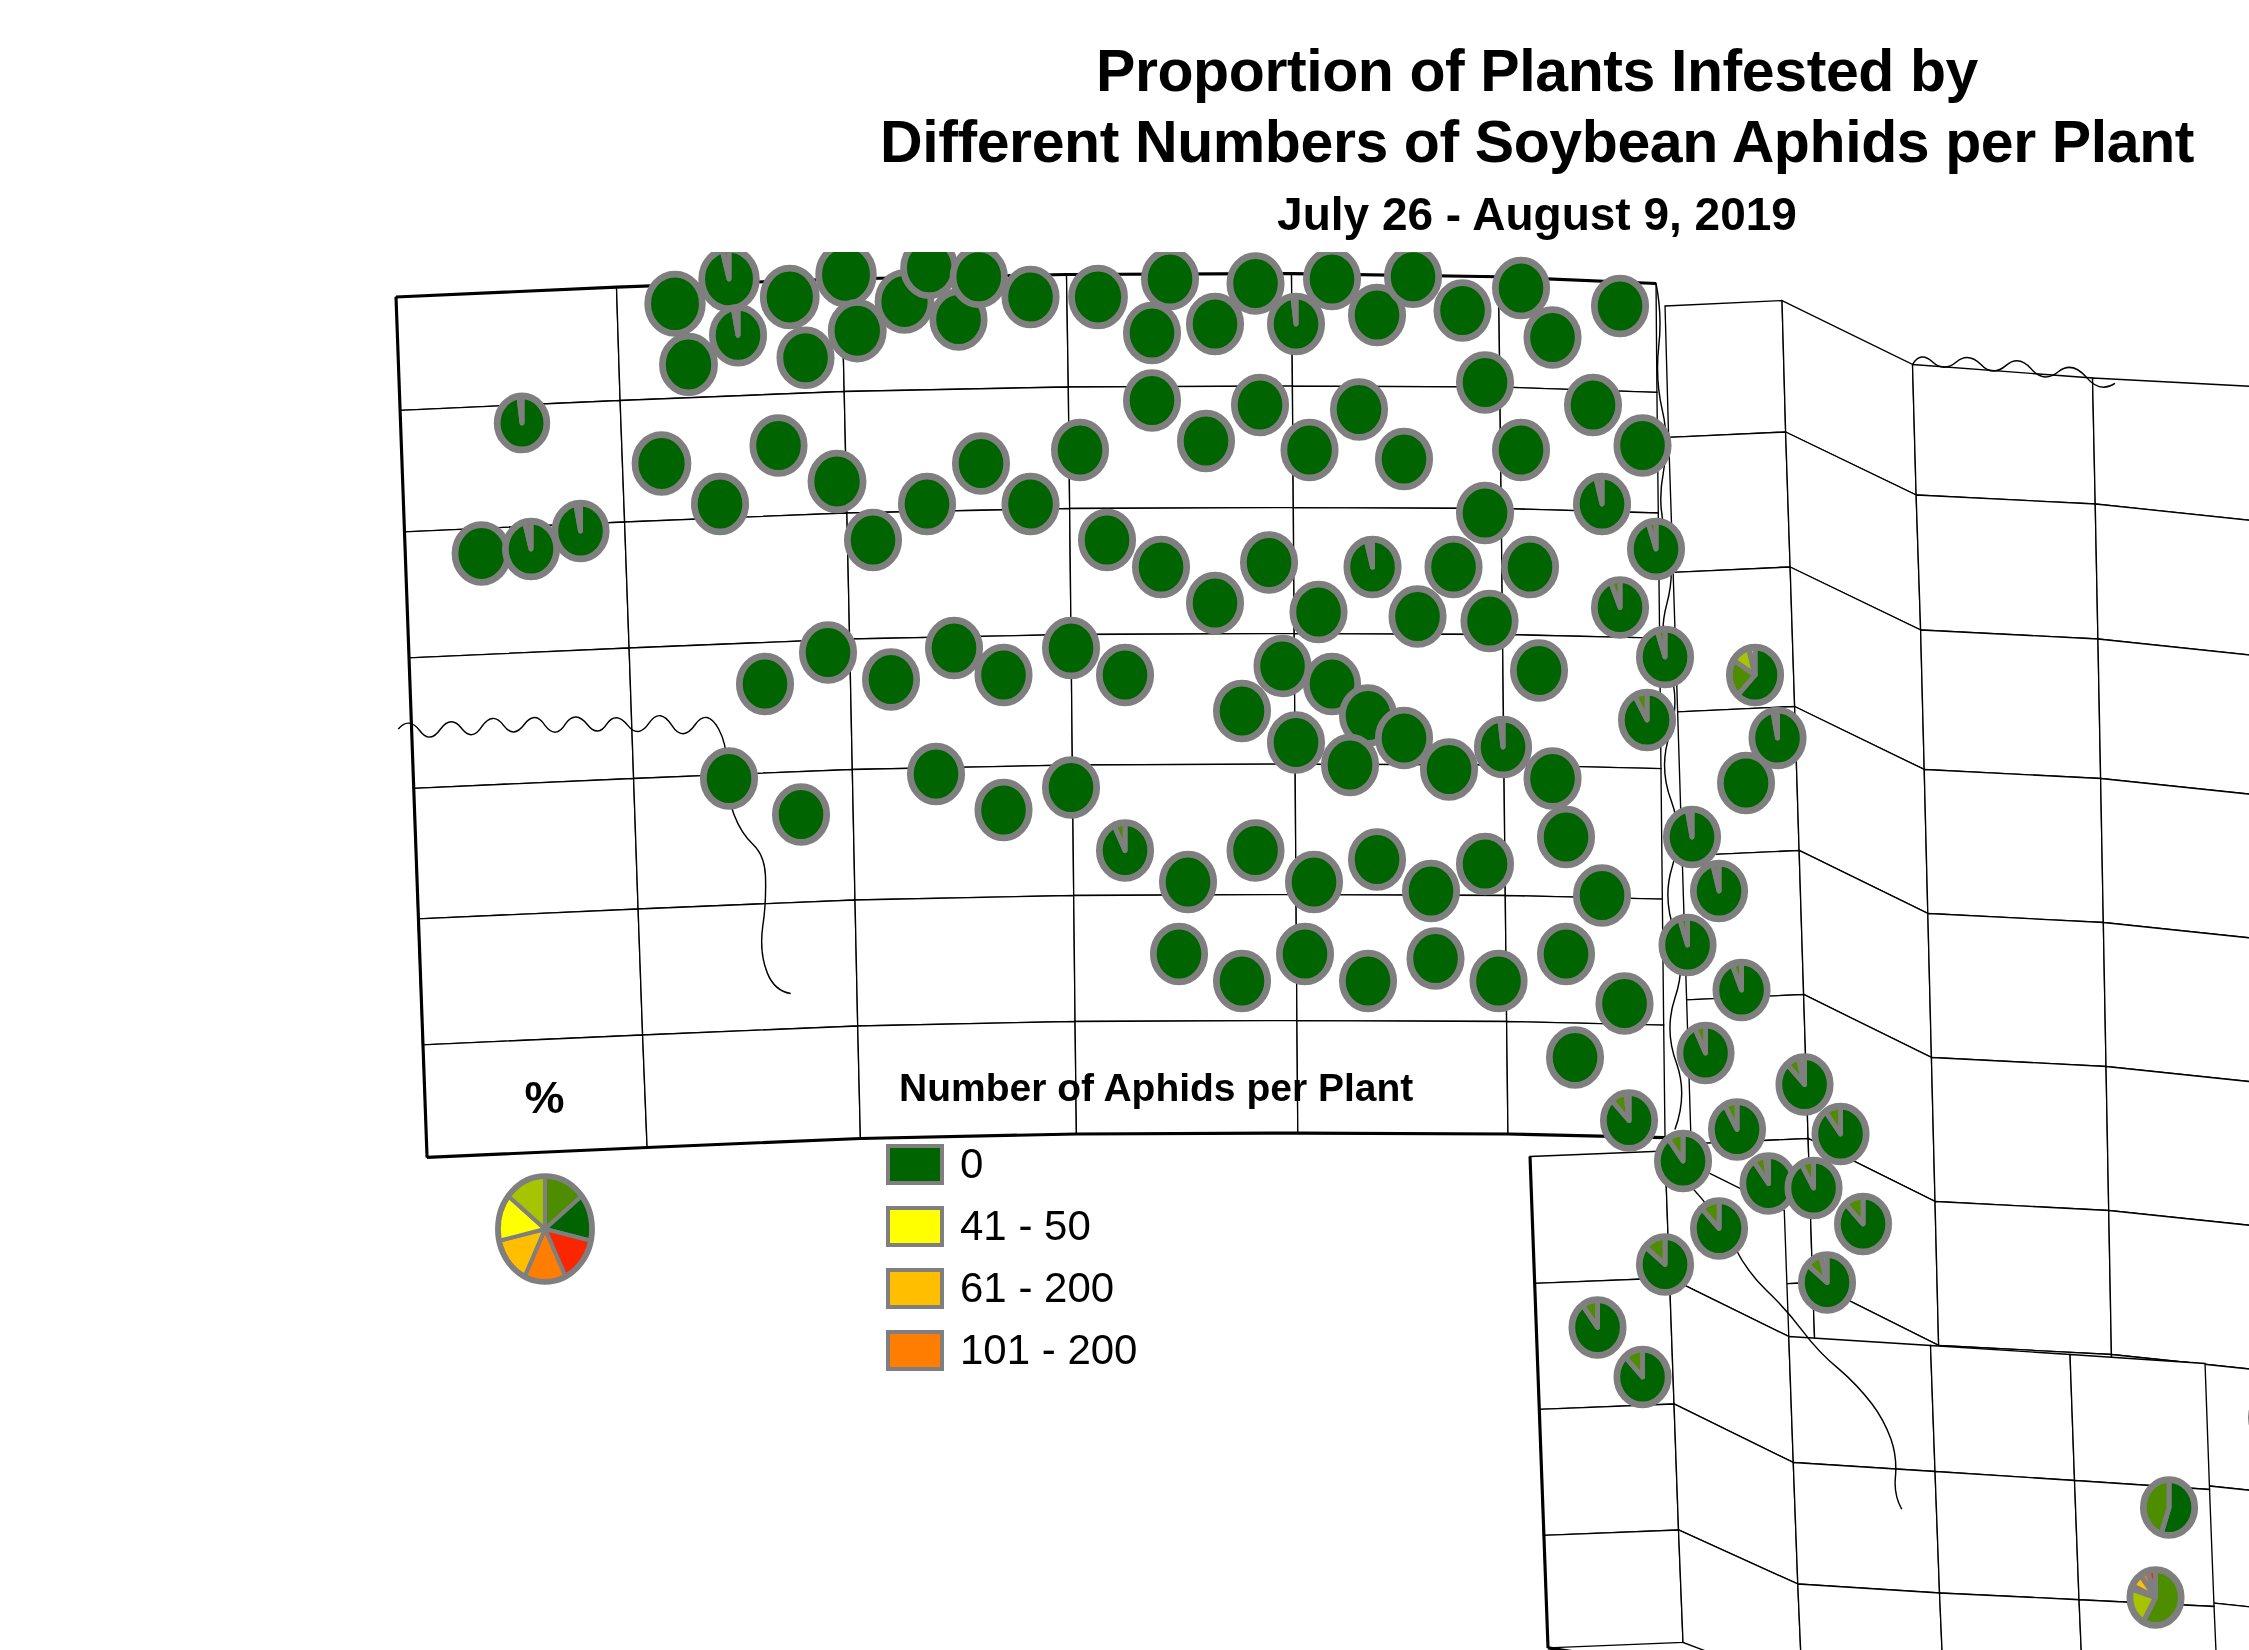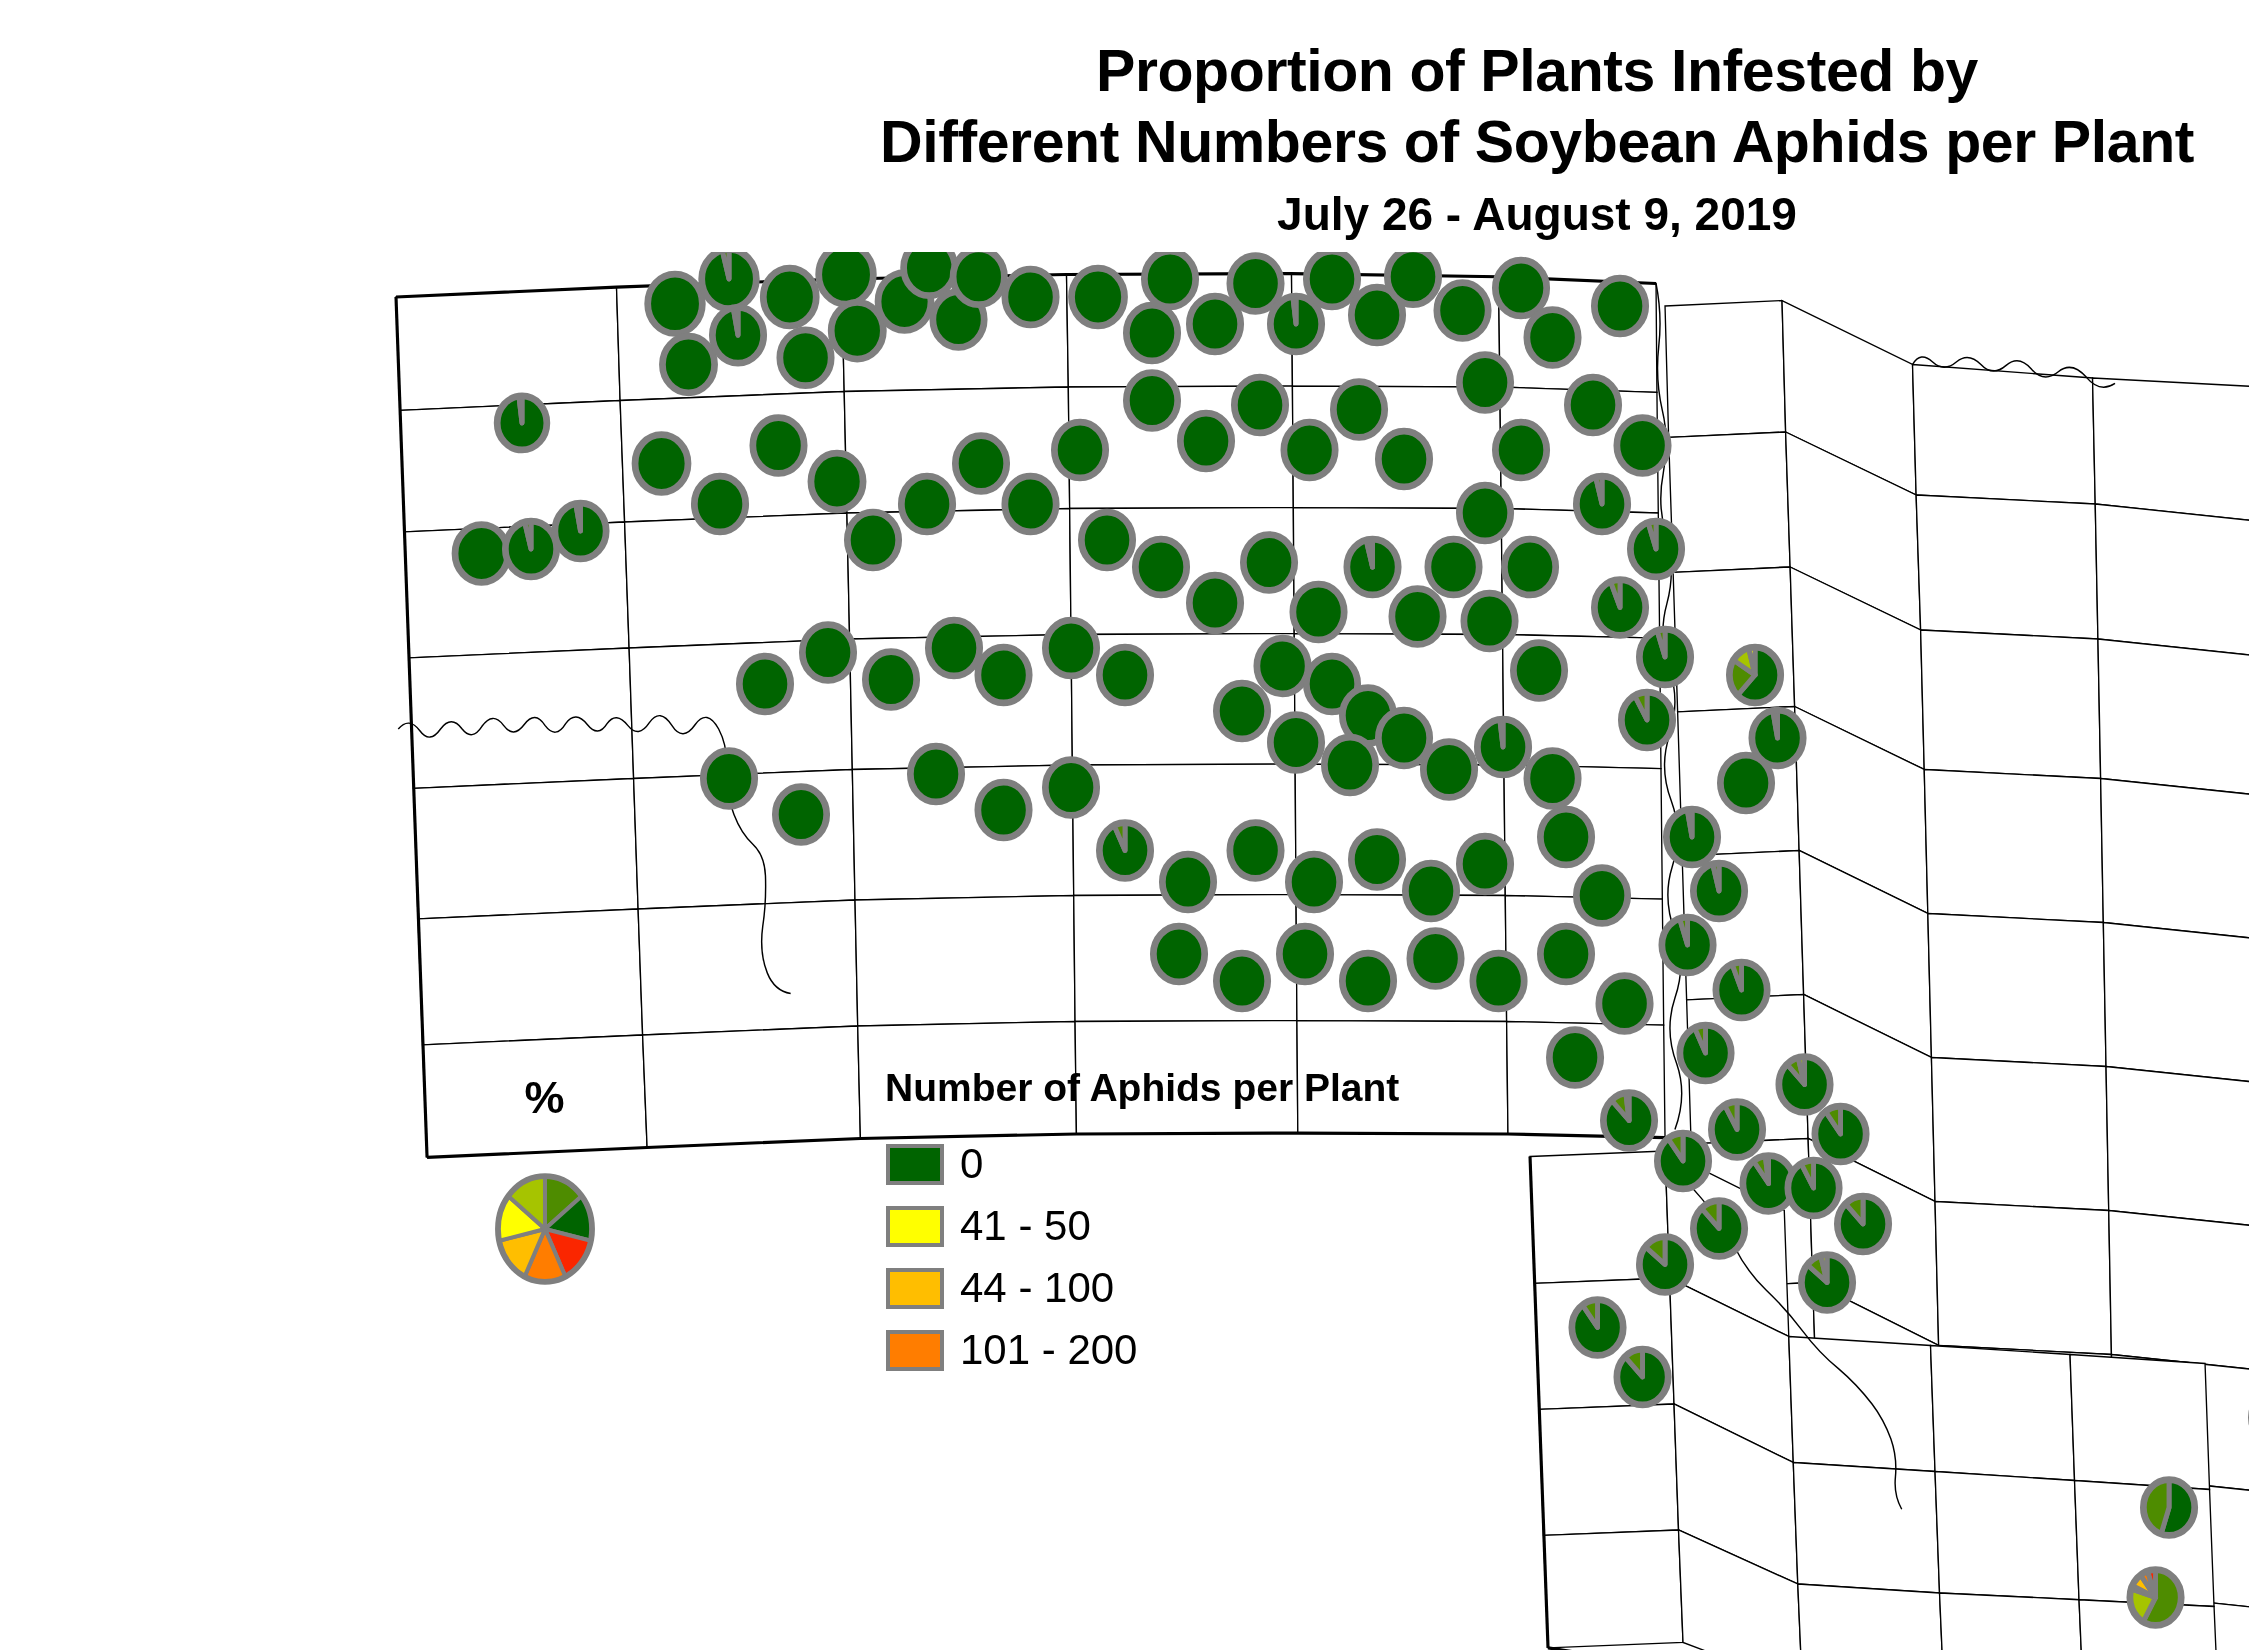--- a/index.html
+++ b/index.html
@@ -15,21 +15,21 @@
   #map-wrap{position:absolute;left:0;top:252px;width:3074px;height:1399px;}
   #map-svg{display:block;width:3074px;height:1399px;}
 
   .county{fill:#ffffff;stroke:#000000;stroke-width:3;}
   .stateline{fill:none;stroke:#000000;stroke-width:7;}
   .riverline{fill:none;stroke:#000000;stroke-width:3.2;}
 
   
   #legend-block{position:absolute;left:868px;top:1066px;width:855px;}
   #legend-heading{font-size:39px;font-weight:bold;color:#000;white-space:nowrap;
-                  margin-left:17px;margin-bottom:23.4px;}
+                  margin-left:31px;margin-bottom:23.4px;}
   .legend-row{display:flex;align-items:center;height:62px;}
   .legend-swatch{width:58px;height:41px;border:4.5px solid #7f7f7f;
                  box-sizing:border-box;flex:0 0 auto;margin-left:18px;}
   .legend-label{font-size:42px;color:#000;margin-left:16px;white-space:nowrap;
                 line-height:1;}
 
   
   #pct-block{position:absolute;left:450px;top:1075px;width:189px;text-align:center;}
   #pct-symbol{font-size:45px;font-weight:bold;color:#000;line-height:1;}
   #pct-pie{margin:53px auto 0 auto;width:112px;height:112px;}
@@ -886,21 +886,21 @@
       <div class="legend-row">
         <div class="legend-swatch" style="background: rgb(0, 100, 0);"></div>
         <div class="legend-label">0</div>
       </div>
       <div class="legend-row">
         <div class="legend-swatch" style="background: rgb(255, 255, 0);"></div>
         <div class="legend-label">41 - 50</div>
       </div>
       <div class="legend-row">
         <div class="legend-swatch" style="background: rgb(255, 190, 0);"></div>
-        <div class="legend-label">44 - 100</div>
+        <div class="legend-label">61 - 200</div>
       </div>
       <div class="legend-row">
         <div class="legend-swatch" style="background: rgb(255, 125, 0);"></div>
         <div class="legend-label">101 - 200</div>
       </div>
     </div>
 </div>
 
 
 </body></html>

